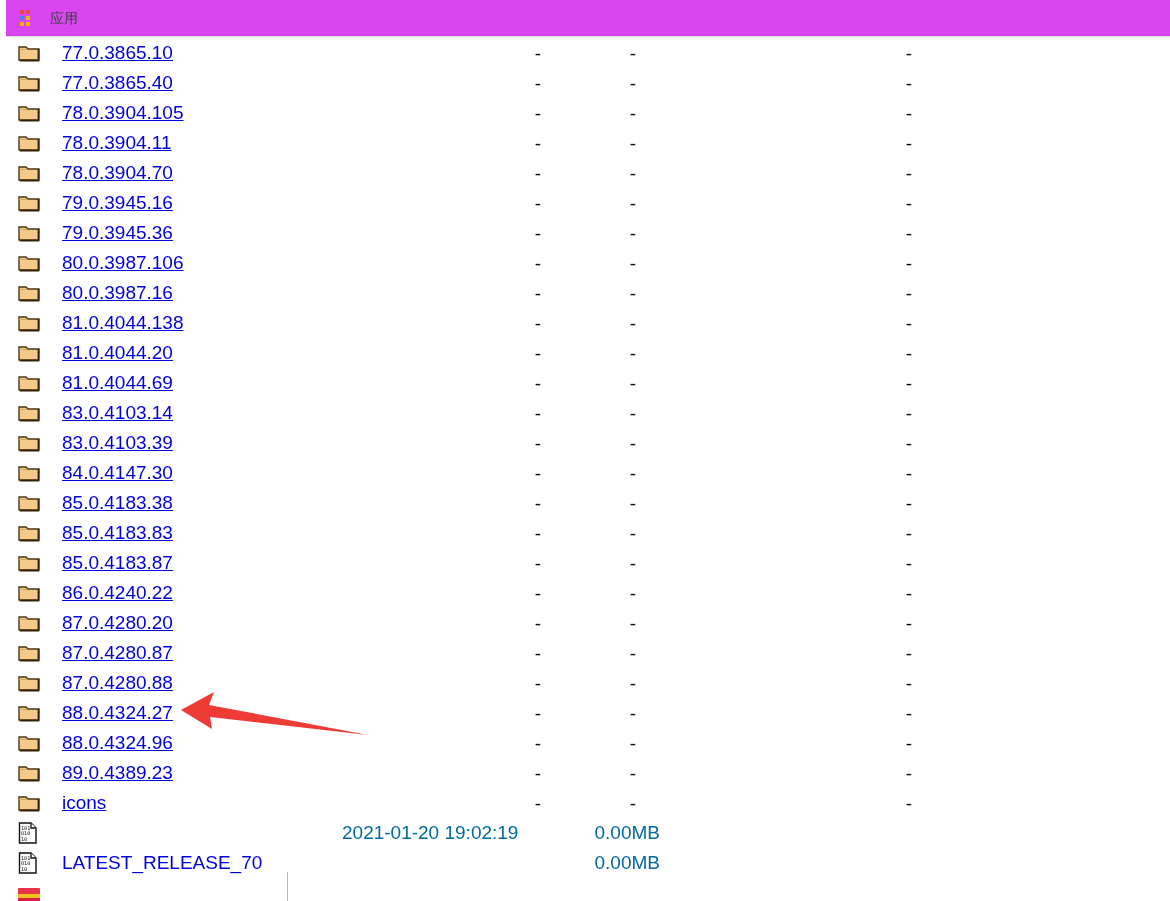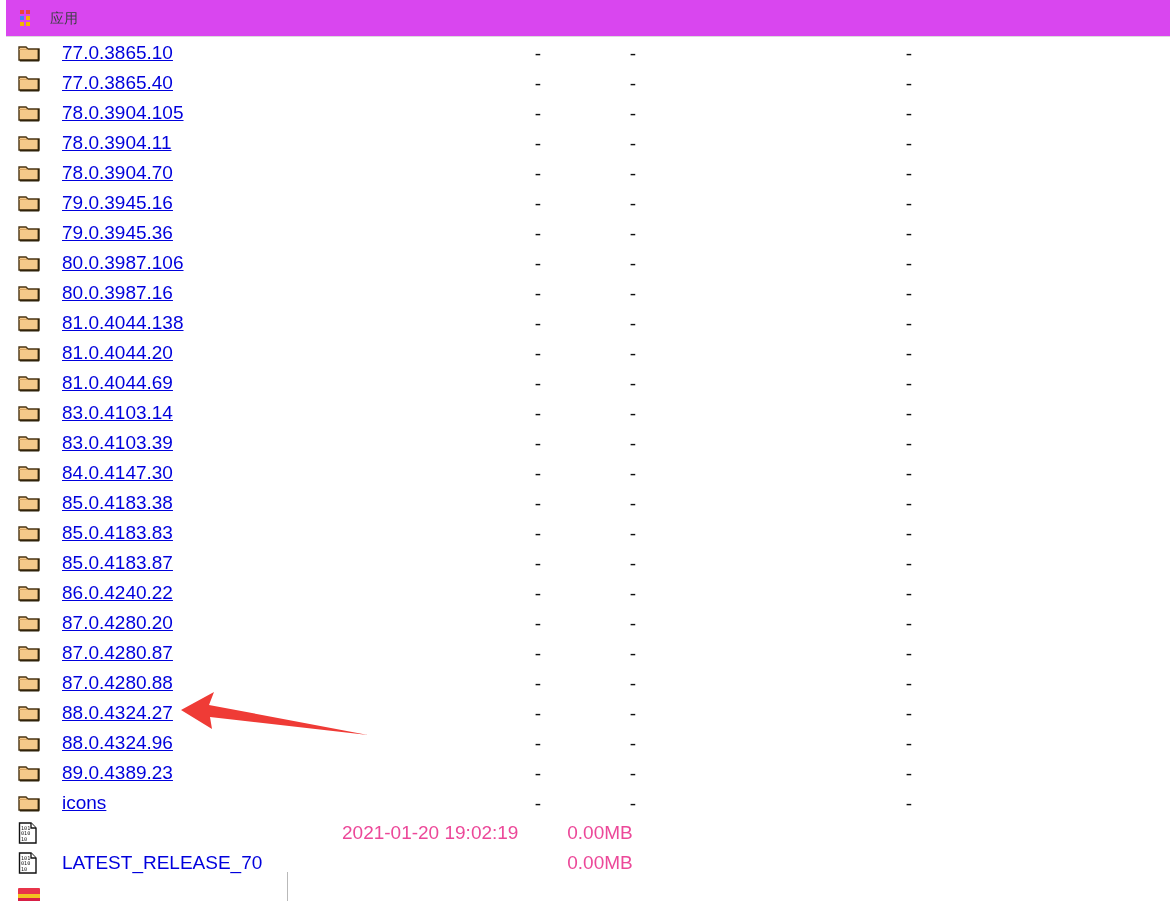--- a/index.html
+++ b/index.html
@@ -57,37 +57,37 @@
     position: relative;
     height: 30px;
     width: 1168px;
   }
   .cell { position: absolute; top: 0; height: 30px; display: flex; align-items: center; }
 
   .c-icon { left: 18px; width: 24px; justify-content: flex-start; }
   .c-name { left: 62px; }
   .c-date { left: 342px; width: 200px; justify-content: flex-start; }
   .c-dash1 { left: 530px; width: 16px; justify-content: center; }
-  .c-size { left: 558px; width: 84px; justify-content: center; }
+  .c-size { left: 576px; width: 84px; justify-content: flex-end; }
   .c-dash2 { left: 625px; width: 16px; justify-content: center; }
   .c-hash { left: 657px; }
   .c-dash3 { left: 901px; width: 16px; justify-content: center; }
 
   .link {
     color: #0000dd;
     font-size: 19px;
     text-decoration: underline;
     white-space: nowrap;
     font-family: "Liberation Sans", sans-serif;
     cursor: pointer;
   }
   .link.plain { text-decoration: none; }
 
   .meta {
-    color: #ec4899;
+    color: #0369a1;
     font-size: 19px;
     white-space: nowrap;
     font-family: "Liberation Sans", sans-serif;
   }
   .dash {
     color: #111111;
     font-size: 19px;
     line-height: 1;
   }
   .hash {

